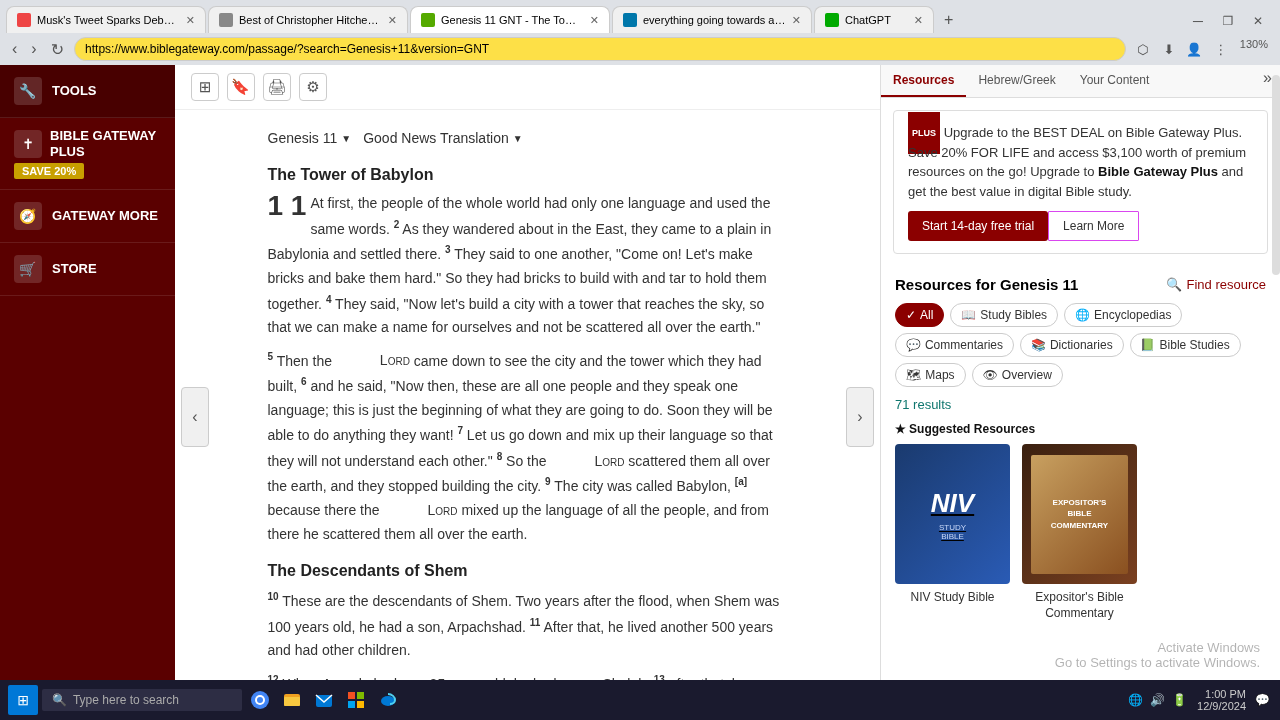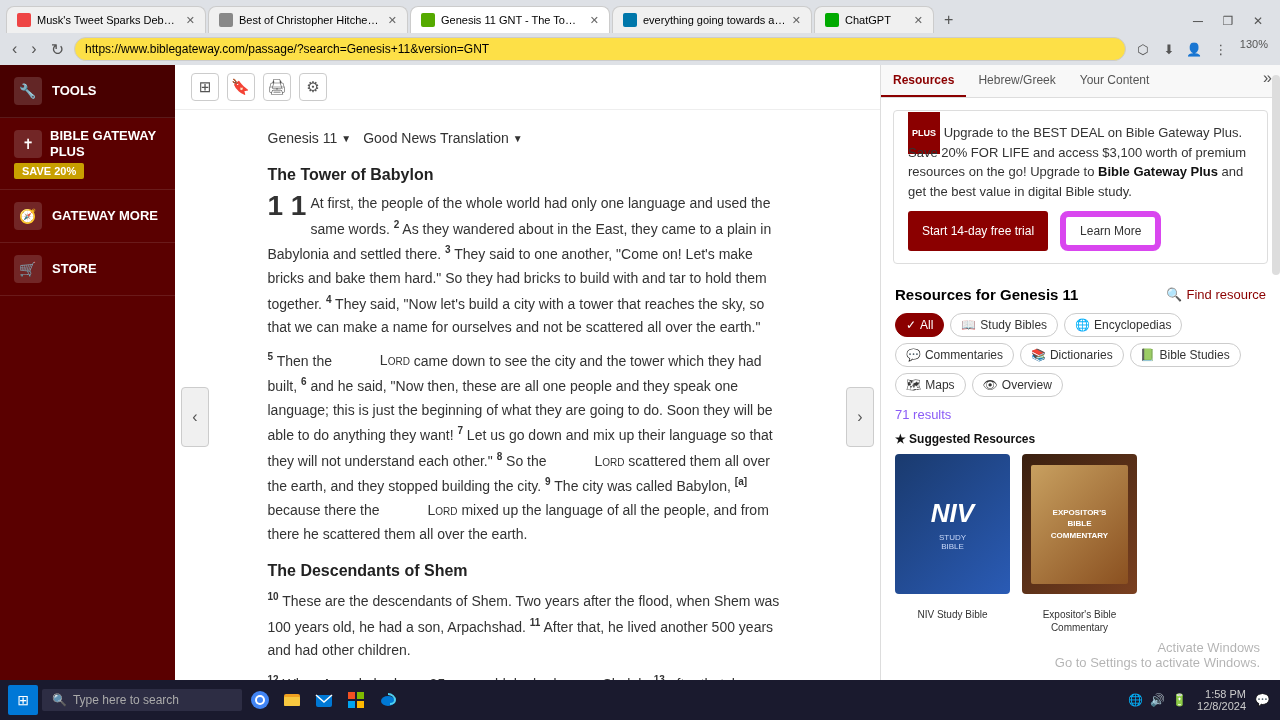--- a/index.html
+++ b/index.html
@@ -57,43 +57,43 @@
     .right-tab { padding: 8px 12px; font-size: 12px; cursor: pointer; color: #555; border-bottom: 2px solid transparent; }
     .right-tab.active { color: #8b0000; border-bottom: 2px solid #8b0000; font-weight: bold; }
     .right-content { flex: 1; overflow-y: auto; padding: 0; }
 
     
     .upgrade-banner { margin: 12px; padding: 12px 14px; border: 1px solid #ddd; border-radius: 4px; background: #fff; font-size: 13px; line-height: 1.5; color: #333; }
     .upgrade-banner .plus-badge { background: #8b0000; color: #fff; font-size: 9px; font-weight: bold; padding: 16px 4px; border-radius: 0; display: inline; vertical-align: middle; }
     .upgrade-banner strong { color: #111; }
     .upgrade-actions { display: flex; margin-top: 10px; }
     .btn-trial { background: #8b0000; color: #fff; border: none; padding: 7px 14px; font-size: 12px; cursor: pointer; border-radius: 3px; }
-    .btn-learn { background: #fff; color: #333; border: 6px solid #d946ef; padding: 7px 14px; font-size: 12px; cursor: pointer; border-radius: 8px; margin-left: 12px; }
+    .btn-learn { background: #fff; color: #333; border: 1px solid #d946ef; padding: 7px 14px; font-size: 12px; cursor: pointer; border-radius: 1px; }
 
     
     .resources-section { padding: 10px 14px; }
     .resources-header { display: flex; align-items: center; justify-content: space-between; margin-bottom: 10px; }
     .resources-title { font-size: 15px; font-weight: bold; color: #000000; }
     .find-resource { display: flex; align-items: center; gap: 4px; font-size: 13px; color: #8b0000; cursor: pointer; }
 
     
     .filter-chips { display: flex; flex-wrap: wrap; gap: 6px; margin-bottom: 10px; }
     .chip { display: flex; align-items: center; gap: 4px; padding: 4px 10px; border-radius: 16px; font-size: 12px; cursor: pointer; border: 1px solid #ccc; background: #fff; color: #333; }
     .chip.active { background: #8b0000; color: #fff; border-color: #8b0000; }
 
-    .results-count { font-size: 13px; color: #8b5cf6; margin: 6px 0 10px; }
+    .results-count { font-size: 13px; color: #0f766e; margin: 6px 0 10px; }
     .suggested-title { font-size: 12px; font-weight: bold; margin: 8px 0; color: #111; }
 
     
     .book-cards { display: flex; gap: 12px; flex-wrap: wrap; }
     .book-card { width: 115px; display: flex; flex-direction: column; cursor: pointer; }
     .book-cover { width: 115px; height: 140px; border-radius: 4px; overflow: hidden; display: flex; align-items: center; justify-content: center; margin-bottom: 6px; }
     .book-cover-niv { background: linear-gradient(135deg, #1a3a6e 0%, #2a5bb5 100%); display: flex; align-items: center; justify-content: center; }
     .book-cover-expo { background: linear-gradient(135deg, #3a2010 0%, #7a4020 100%); display: flex; align-items: center; justify-content: center; }
-    .book-title-text { font-size: 10px; text-align: center; color: #333; line-height: 1.3; margin-top: 8px; }
+    .book-title-text { font-size: 12px; text-align: center; color: #333; line-height: 1.3; }
 
     
     .taskbar { position: fixed; bottom: 0; width: 1280px; height: 40px; background: #1a1a2e; display: flex; align-items: center; gap: 4px; padding: 0 8px; }
     .taskbar-start { width: 30px; height: 30px; background: #0078d7; border-radius: 2px; display: flex; align-items: center; justify-content: center; cursor: pointer; color: #fff; font-size: 14px; }
     .taskbar-search { display: flex; align-items: center; background: #2d2d44; border-radius: 2px; padding: 4px 10px; gap: 6px; color: #aaa; font-size: 12px; min-width: 200px; cursor: pointer; }
     .taskbar-icon { width: 28px; height: 28px; display: flex; align-items: center; justify-content: center; cursor: pointer; }
     .taskbar-icon img, .taskbar-icon svg { width: 20px; height: 20px; }
     .taskbar-right { margin-left: auto; display: flex; align-items: center; gap: 8px; color: #ccc; font-size: 11px; }
     .taskbar-time { display: flex; flex-direction: column; align-items: flex-end; }
     .sys-icons { display: flex; gap: 4px; align-items: center; }
@@ -328,21 +328,21 @@
         <div class="results-count">71 results</div>
 
         <div class="suggested-title">
           <span>★</span>
           <span>Suggested Resources</span>
         </div>
 
         <div class="book-cards">
           <div class="book-card">
             <div class="book-cover book-cover-niv">
-              <div style="display:flex;flex-direction:column;align-items:center;justify-content:center;width:100%;height:100%;padding:10px;">
+              <div style="display:flex;flex-direction:column;align-items:center;justify-content:center;width:100%;height:100%;padding:10px;text-decoration:underline;">
                 <div style="color:#fff;font-size:26px;font-weight:bold;font-style:italic;">NIV</div>
                 <div style="color:#c8d8f8;font-size:8px;text-align:center;margin-top:4px;">STUDY<br>BIBLE</div>
               </div>
             </div>
             <div class="book-title-text">NIV Study Bible</div>
           </div>
           <div class="book-card">
             <div class="book-cover book-cover-expo">
               <div style="width:85%;height:85%;background:linear-gradient(135deg,#c8a060,#8a5020);border-radius:2px;display:flex;align-items:center;justify-content:center;padding:6px;">
                 <div style="color:#fff;font-size:8px;text-align:center;font-weight:bold;line-height:1.4;">EXPOSITOR'S<br>BIBLE<br>COMMENTARY</div>
@@ -402,18 +402,18 @@
         <path d="M10 4 C14 4 17 7 17 10 C17 12 15 14 12 14" stroke="#50d0f0" stroke-width="2" fill="none"></path>
       </svg>
   </div>
   <div class="taskbar-right">
     <div class="sys-icons">
       <div class="sys-icon">🌐</div>
       <div class="sys-icon">🔊</div>
       <div class="sys-icon">🔋</div>
     </div>
     <div class="taskbar-time">
-      <span>1:58 PM</span>
-      <span>12/8/2024</span>
+      <span>1:00 PM</span>
+      <span>12/9/2024</span>
     </div>
     <div class="sys-icon">💬</div>
   </div>
 </div>
 
 </body></html>

